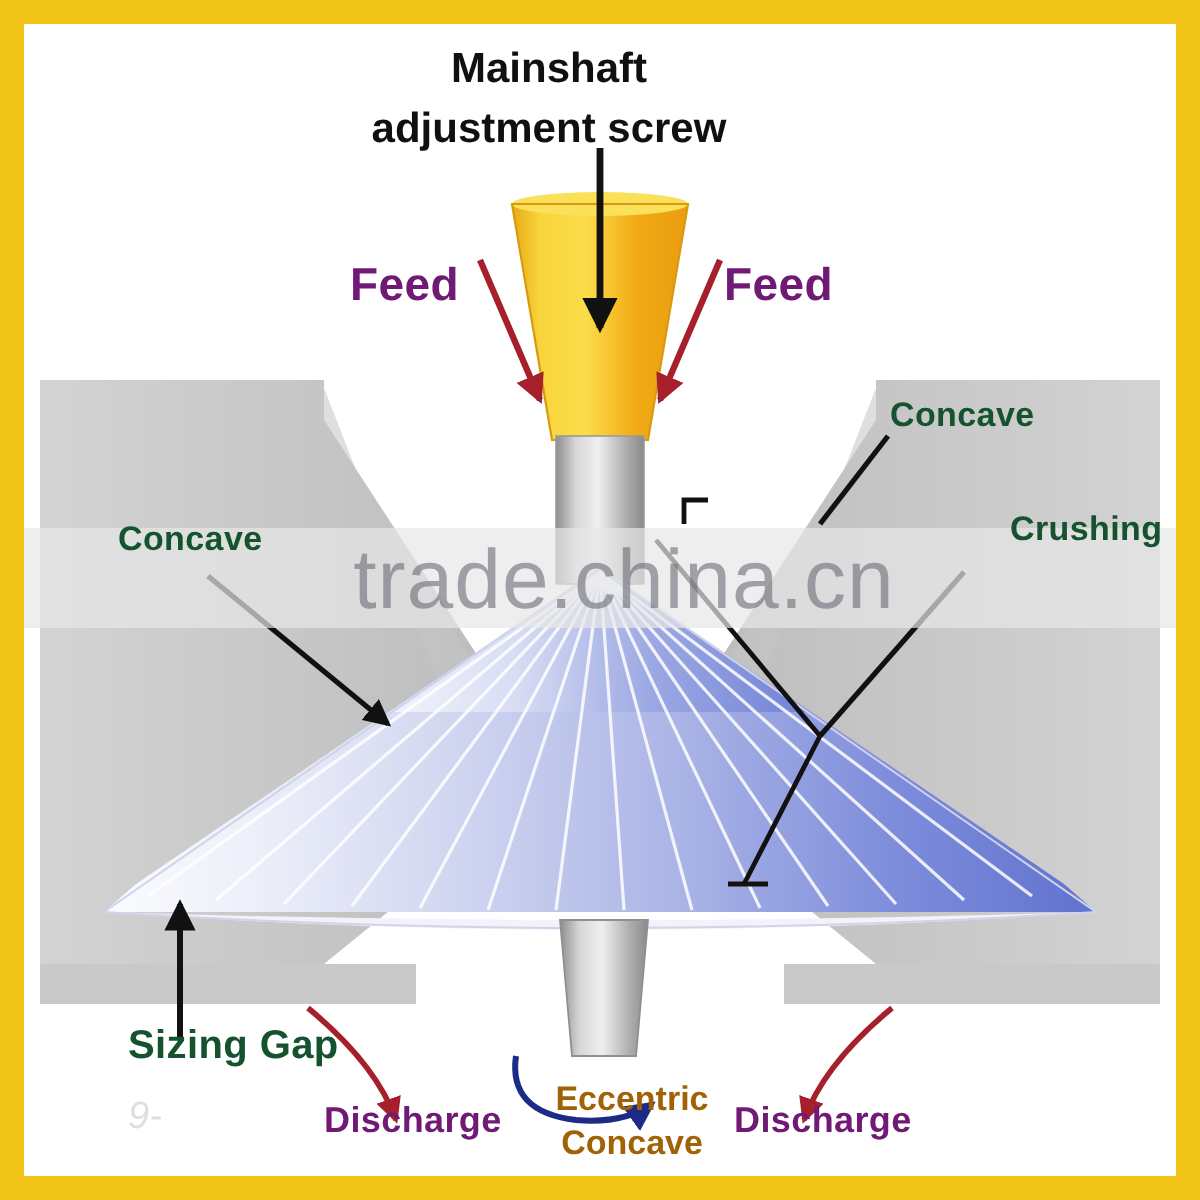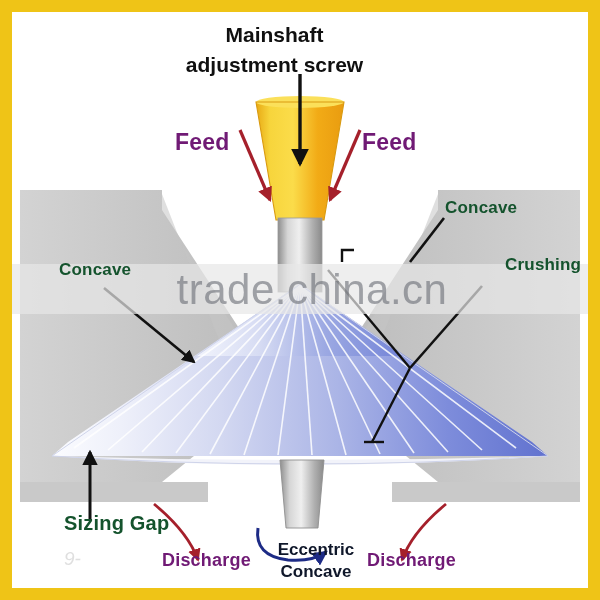--- a/index.html
+++ b/index.html
@@ -18,21 +18,21 @@
          color:#101010;font-size:21px;font-weight:bold;line-height:1.42;}
   #feed-left{left:163px;top:118px;font-size:23px;}
   #feed-right{left:350px;top:118px;font-size:23px;}
   #lab-concave{left:433px;top:186px;font-size:17px;}
   #lab-crushing{left:493px;top:243px;font-size:17px;}
   #lab-mantle{left:47px;top:248px;font-size:17px;}
   #lab-sizing{left:40px;top:500px;font-size:20px;margin-left:12px;}
   #disc-left{left:150px;top:538px;font-size:18px;}
   #disc-right{left:355px;top:538px;font-size:18px;}
   #lab-ecc{position:absolute;left:249px;top:527px;width:110px;text-align:center;
-           color:#0f172a;font-size:17px;font-weight:bold;line-height:1.28;}
+           color:#a16207;font-size:17px;font-weight:bold;line-height:1.28;}
   #wm-band{position:absolute;left:0;top:252px;width:600px;height:50px;
            background:rgba(231,231,231,.70);}
   #wm-text{position:absolute;left:0;top:254px;width:600px;text-align:center;
            color:rgba(108,112,120,.62);font-size:42px;font-weight:normal;
            letter-spacing:.5px;}
   #ghost{position:absolute;left:52px;top:536px;color:rgba(196,196,196,.55);
          font-size:19px;font-style:italic;}
 </style>
 </head>
 <body>

